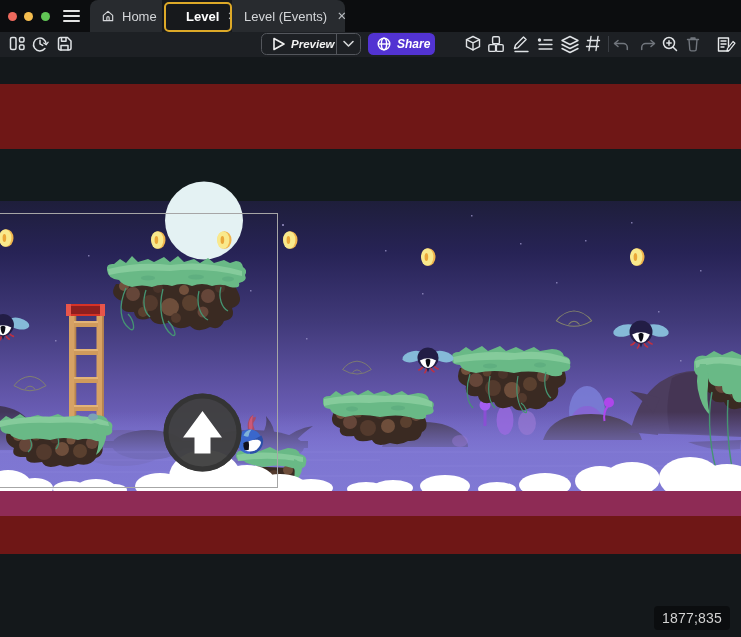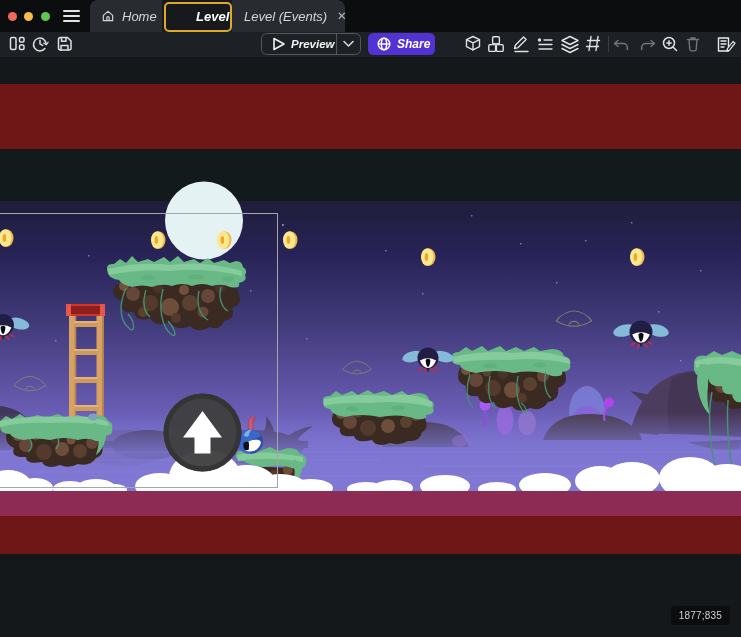--- a/index.html
+++ b/index.html
@@ -2,26 +2,26 @@
 <html><head>
 <meta charset="utf-8">
 <style>
   html,body{margin:0;padding:0;width:741px;height:637px;overflow:hidden;background:#14181b;
     font-family:"Liberation Sans",sans-serif;}
   #titlebar{position:absolute;left:0;top:0;width:741px;height:32px;background:#0c0d0f;}
   .light{position:absolute;top:12px;width:9px;height:9px;border-radius:50%;}
   #burger{position:absolute;left:63px;top:10px;width:17px;height:12px;}
   #burger div{height:2px;background:#e3e3e3;border-radius:1px;margin-bottom:3px;}
   .tab{position:absolute;top:0;height:32px;display:flex;align-items:center;box-sizing:border-box;white-space:nowrap;}
-  .tabtxt{font-size:13px;color:#d4d6d9;font-style:italic;}
+  .tabtxt{font-size:13px;color:#d4d6d9;}
   .closex{color:#b9bcc0;font-size:11.5px;margin-left:10px;}
   #toolbar{position:absolute;left:0;top:32px;width:741px;height:25px;background:#1d2024;font-style:italic;}
   #scene{position:absolute;left:0;top:57px;width:741px;height:580px;}
   #coordbadge{position:absolute;right:11px;top:606px;background:#0b0d0f;color:#d2d2d2;
-    font-size:10px;padding:4px 8px;border-radius:4px;letter-spacing:0.2px;}
+    font-size:14px;padding:4px 8px;border-radius:4px;letter-spacing:0.2px;}
 </style>
 </head>
 <body>
 
 <div id="titlebar">
   <div class="light" style="left:8px;background:#ee6a5e;"></div>
   <div class="light" style="left:24px;background:#f5bd4f;"></div>
   <div class="light" style="left:41px;background:#61c555;"></div>
   <div id="burger">
       <div></div>
@@ -29,21 +29,21 @@
       <div></div>
     </div>
 
   <div class="tab" style="left:90px;width:72px;background:#282b2f;border-radius:8px 0 0 0;padding-left:11px;">
     <svg width="14" height="14" viewBox="0 0 24 24" fill="none" stroke="#d4d6d9" stroke-width="2" stroke-linejoin="round">
         <path d="M4 11 L12 4 L20 11 V20 H4 Z"></path>
         <path d="M10 20 v-5 a2 2 0 0 1 4 0 v5"></path>
       </svg>
     <span class="tabtxt" style="margin-left:7px;">Home</span>
   </div>
-  <div class="tab" style="left:162px;width:70px;background:#17191c;padding-left:18px;">
+  <div class="tab" style="left:162px;width:70px;background:#17191c;padding-left:8px;">
     <div style="position:absolute;left:2px;top:2px;width:64px;height:26px;border:2px solid #dda928;border-radius:5px;"></div>
     <span class="tabtxt" style="margin-left:16px;color:#fff;font-weight:bold;">Level</span>
     <span class="closex" style="margin-left:8px;">✕</span>
   </div>
   <div class="tab" style="left:232px;width:113px;background:#282b2f;border-radius:0 8px 0 0;padding-left:12px;">
     <span class="tabtxt">Level (Events)</span>
     <span class="closex">✕</span>
   </div>
 </div>
 

